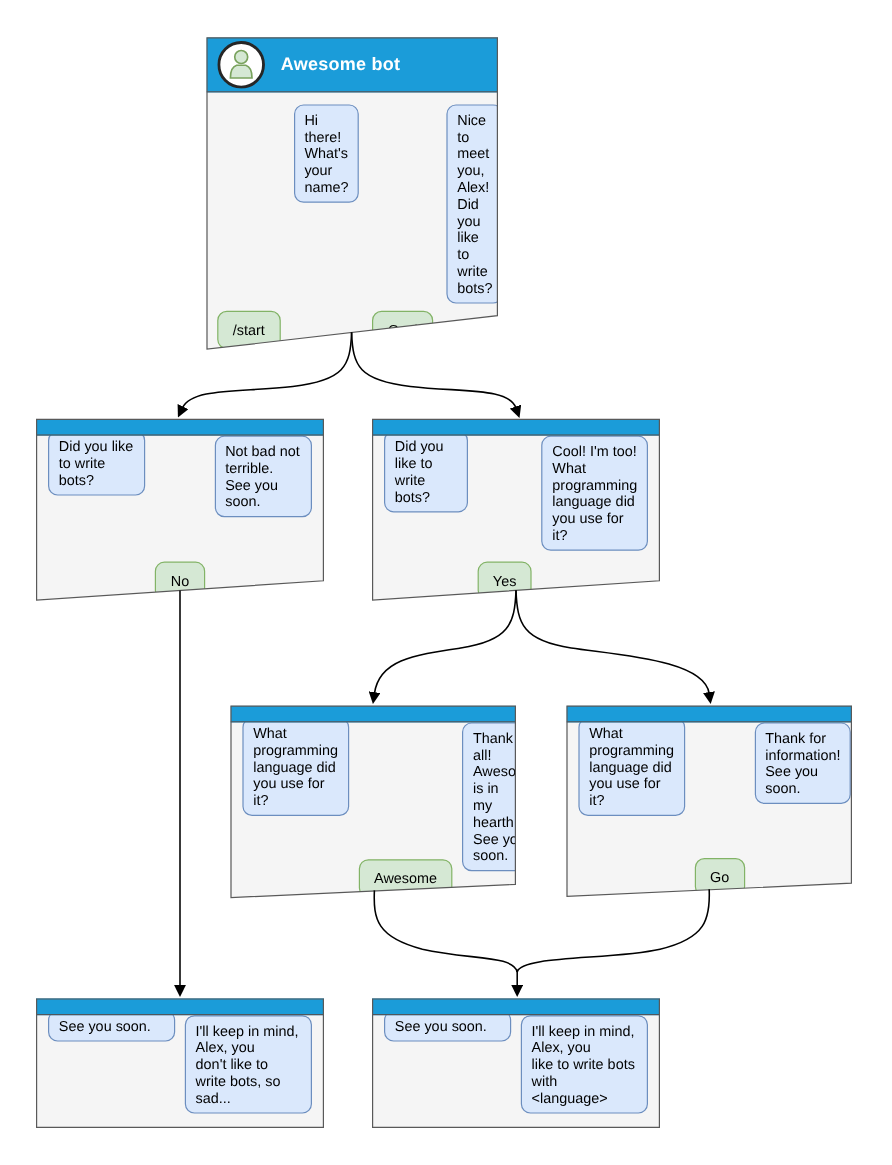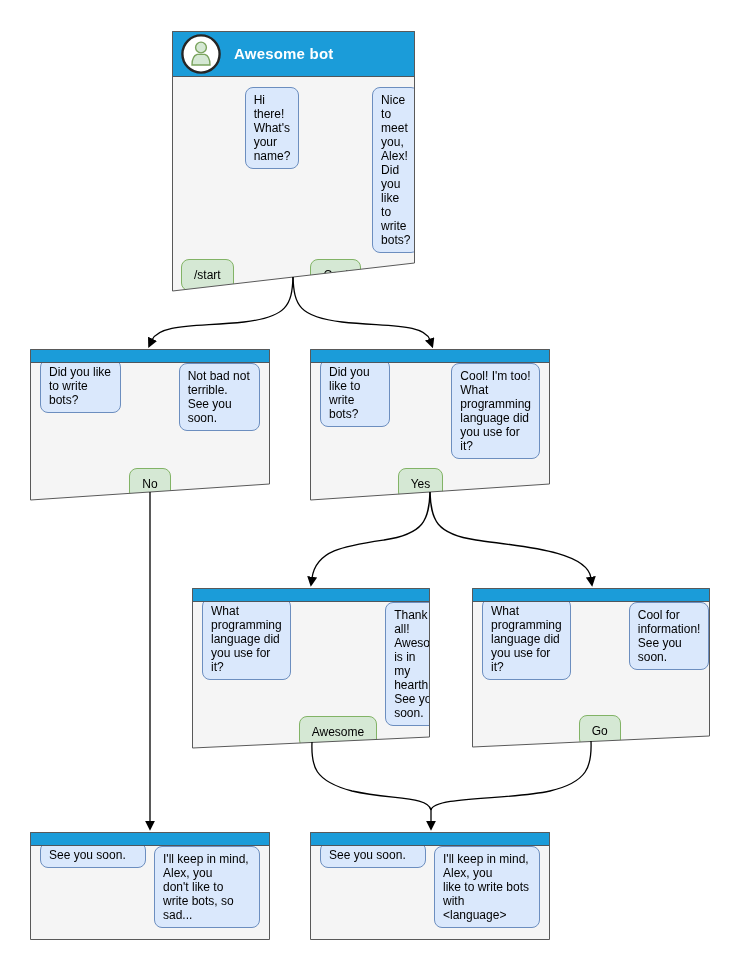--- a/index.html
+++ b/index.html
@@ -142,21 +142,21 @@
 See you soon.</div>
     </div>
   </div>
 
   <div class="window w-go">
     <div class="titlebar small-bar"></div>
     <div class="body small-body">
       <div class="bubble bot">What programming
 language did you use for it?</div>
       <div class="bubble user">Go</div>
-      <div class="bubble bot">Cool for information!
+      <div class="bubble bot">Thank for information!
 See you soon.</div>
     </div>
   </div>
 
   <div class="window w-end-no">
     <div class="titlebar small-bar"></div>
     <div class="body small-body">
       <div class="bubble bot">See you soon.</div>
       <div class="bubble bot">I'll keep in mind, Alex, you
 don't like to write bots, so

